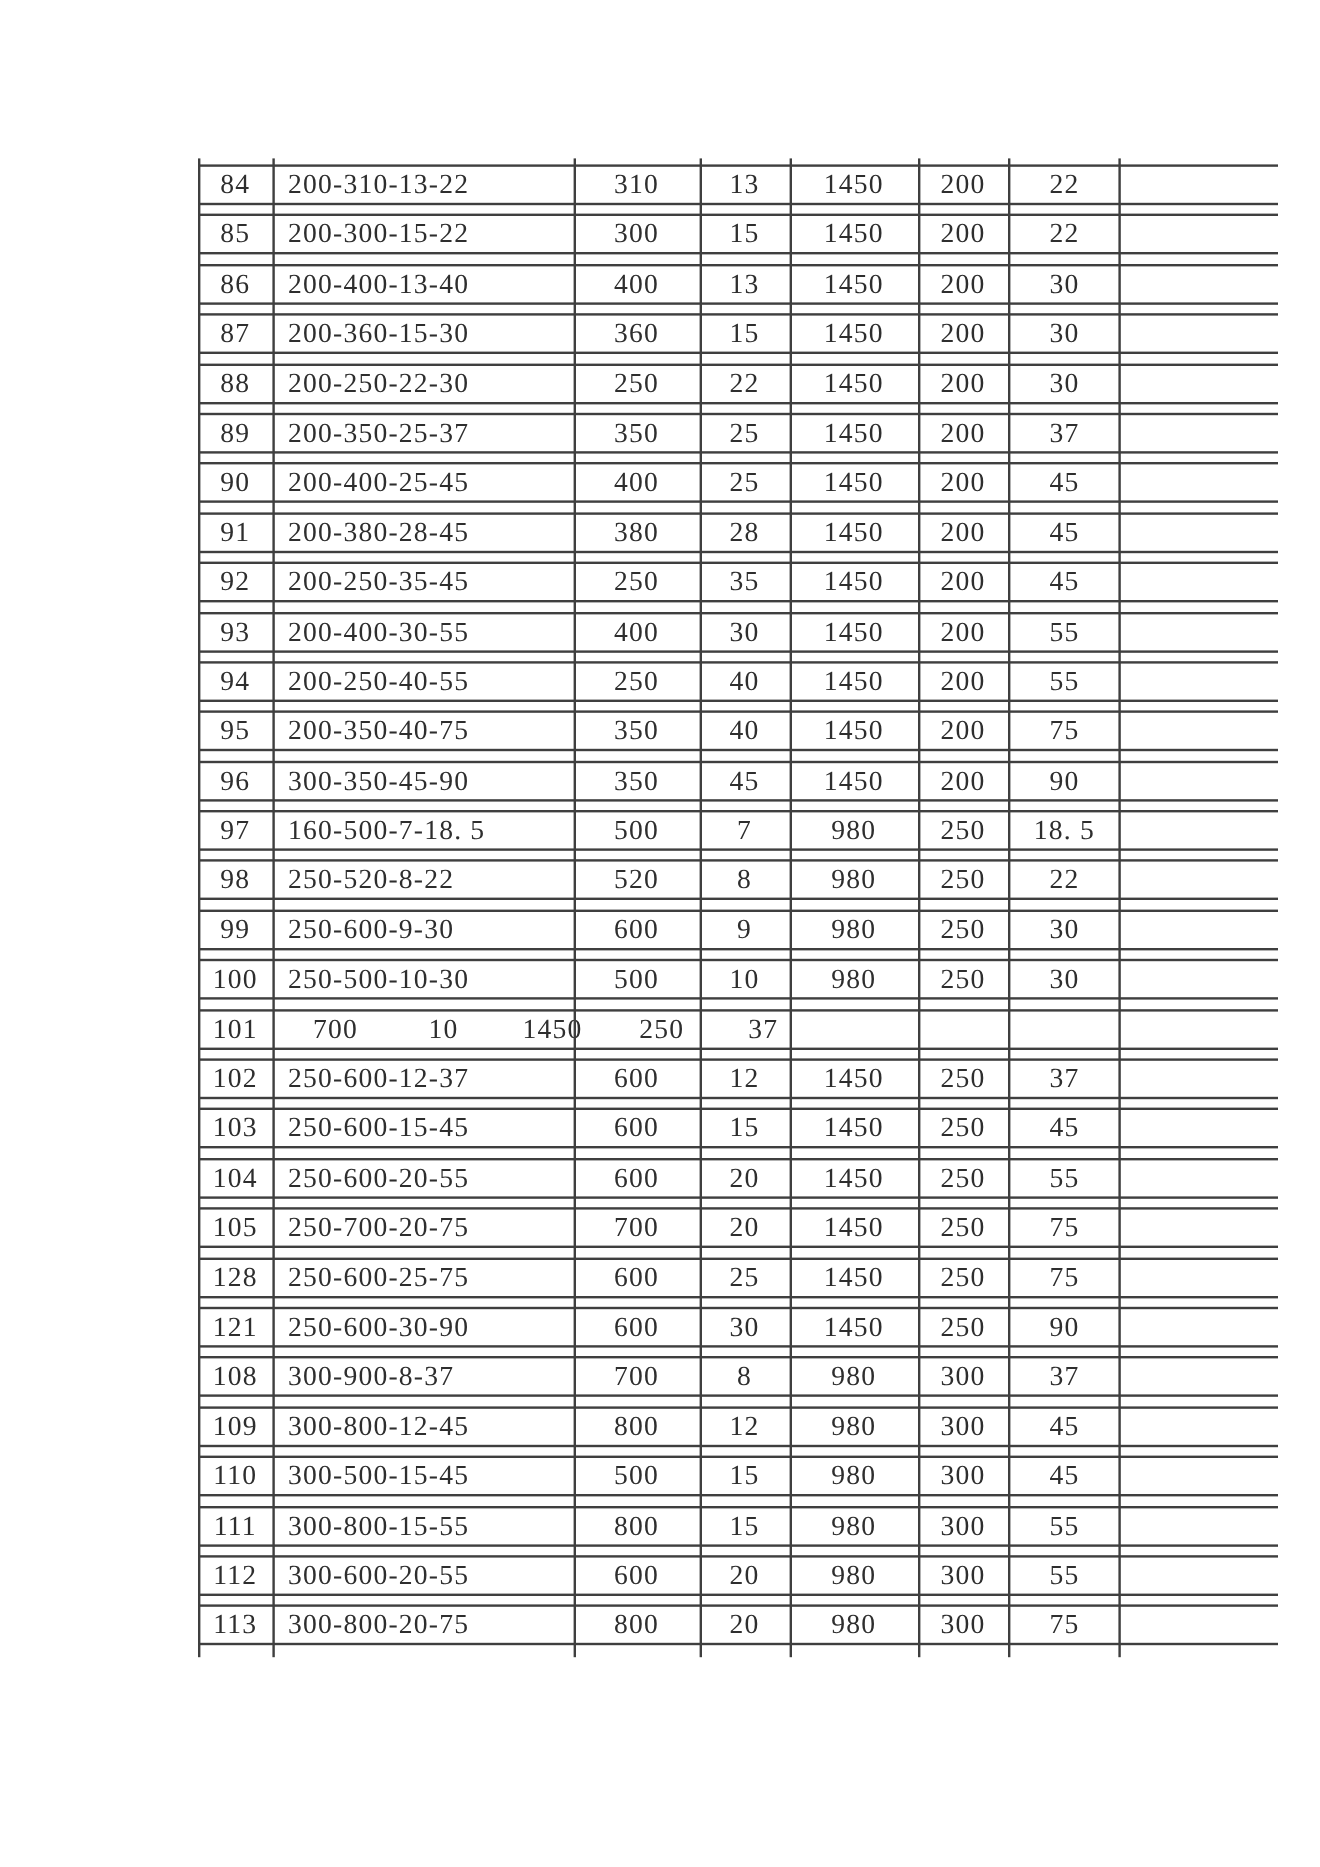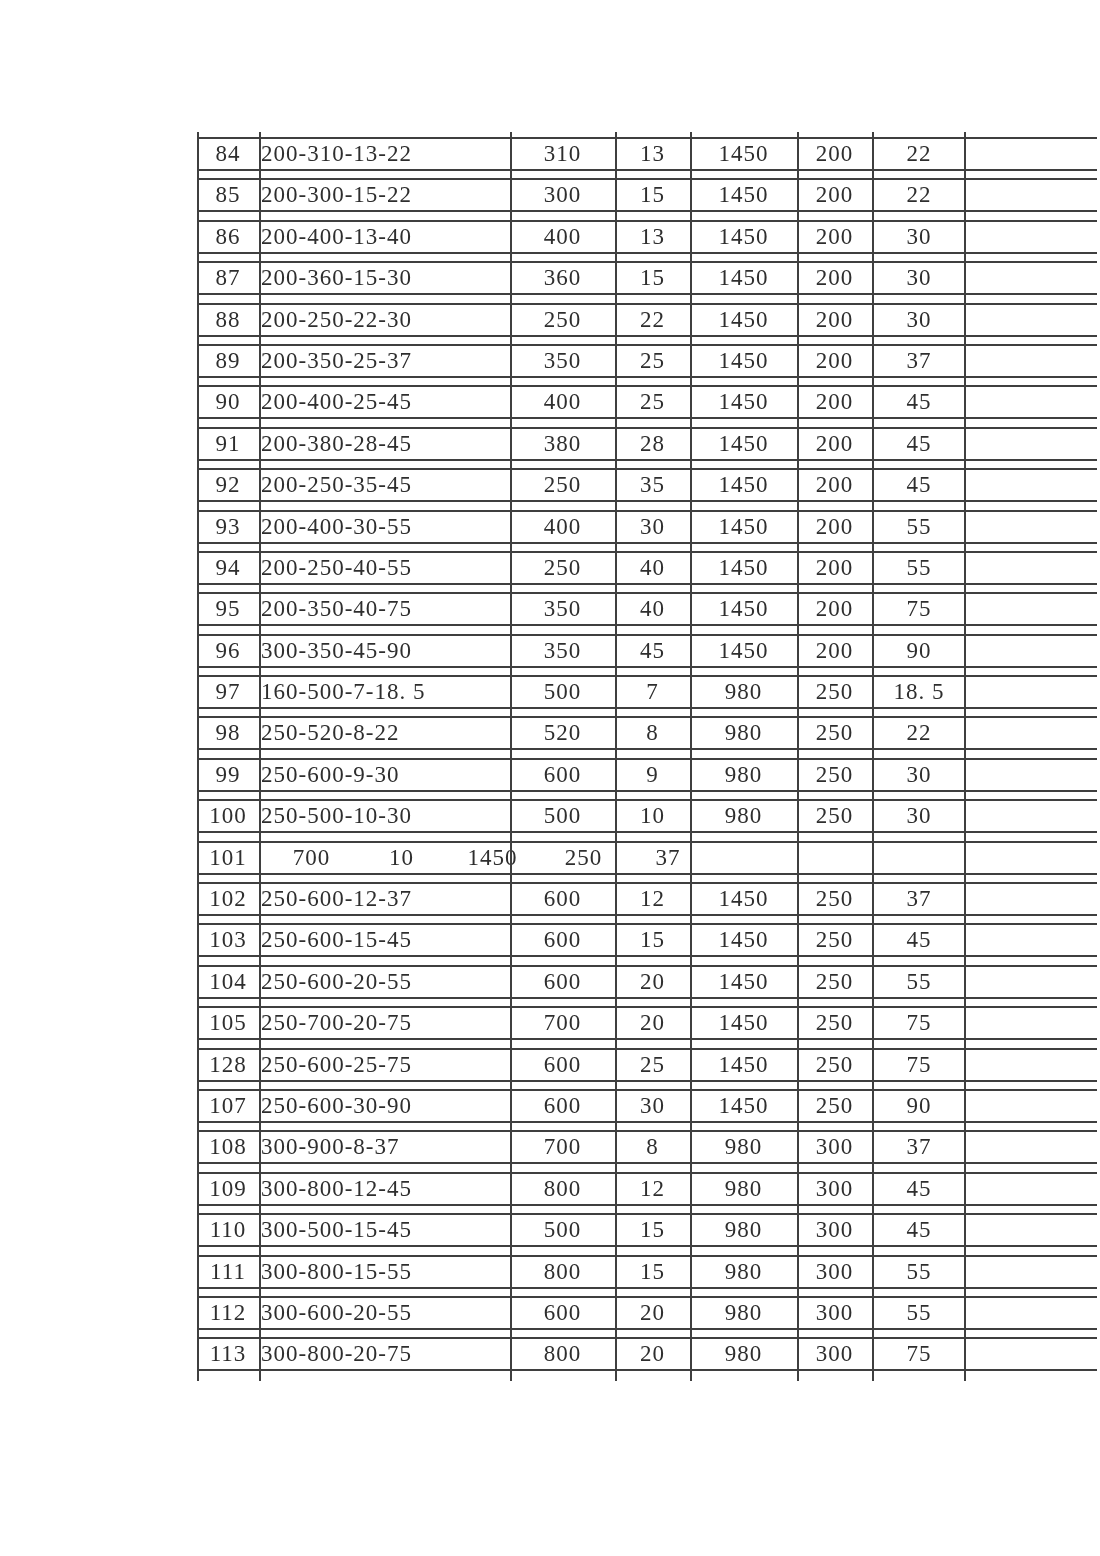--- a/index.html
+++ b/index.html
@@ -13,21 +13,20 @@
     width: 1100px;
     height: 1556px;
     background: #ffffff;
     overflow: hidden;
   }
   .spec-table {
     position: absolute;
     left: 165px;
     top: 137px;
     width: 900px;
-    margin-left: 32px;
   }
   .vline {
     position: absolute;
     top: -5px;
     bottom: -2px;
     width: 2px;
     background: #3f3f3f;
   }
   .trow {
     position: relative;
@@ -45,21 +44,21 @@
     height: 30px;
     line-height: 30px;
     font-size: 23px;
     letter-spacing: 1px;
     color: #2e2e2e;
     text-align: center;
     white-space: nowrap;
     overflow: hidden;
   }
   .c0 { width: 62px; }
-  .c1 { width: 251px; text-align: left; padding-left: 2px; }
+  .c1 { width: 251px; text-align: left; padding-left: 13px; }
   .c2 { width: 105px; }
   .c3 { width: 75px; }
   .c4 { width: 107px; }
   .c5 { width: 75px; }
   .c6 { width: 94px; }
 </style>
 </head>
 <body>
 
 <div class="page">
@@ -264,21 +263,21 @@
       <div class="trow">
         <div class="cell c0">128</div>
         <div class="cell c1">250-600-25-75</div>
         <div class="cell c2">600</div>
         <div class="cell c3">25</div>
         <div class="cell c4">1450</div>
         <div class="cell c5">250</div>
         <div class="cell c6">75</div>
       </div>
       <div class="trow">
-        <div class="cell c0">107</div>
+        <div class="cell c0">121</div>
         <div class="cell c1">250-600-30-90</div>
         <div class="cell c2">600</div>
         <div class="cell c3">30</div>
         <div class="cell c4">1450</div>
         <div class="cell c5">250</div>
         <div class="cell c6">90</div>
       </div>
       <div class="trow">
         <div class="cell c0">108</div>
         <div class="cell c1">300-900-8-37</div>

